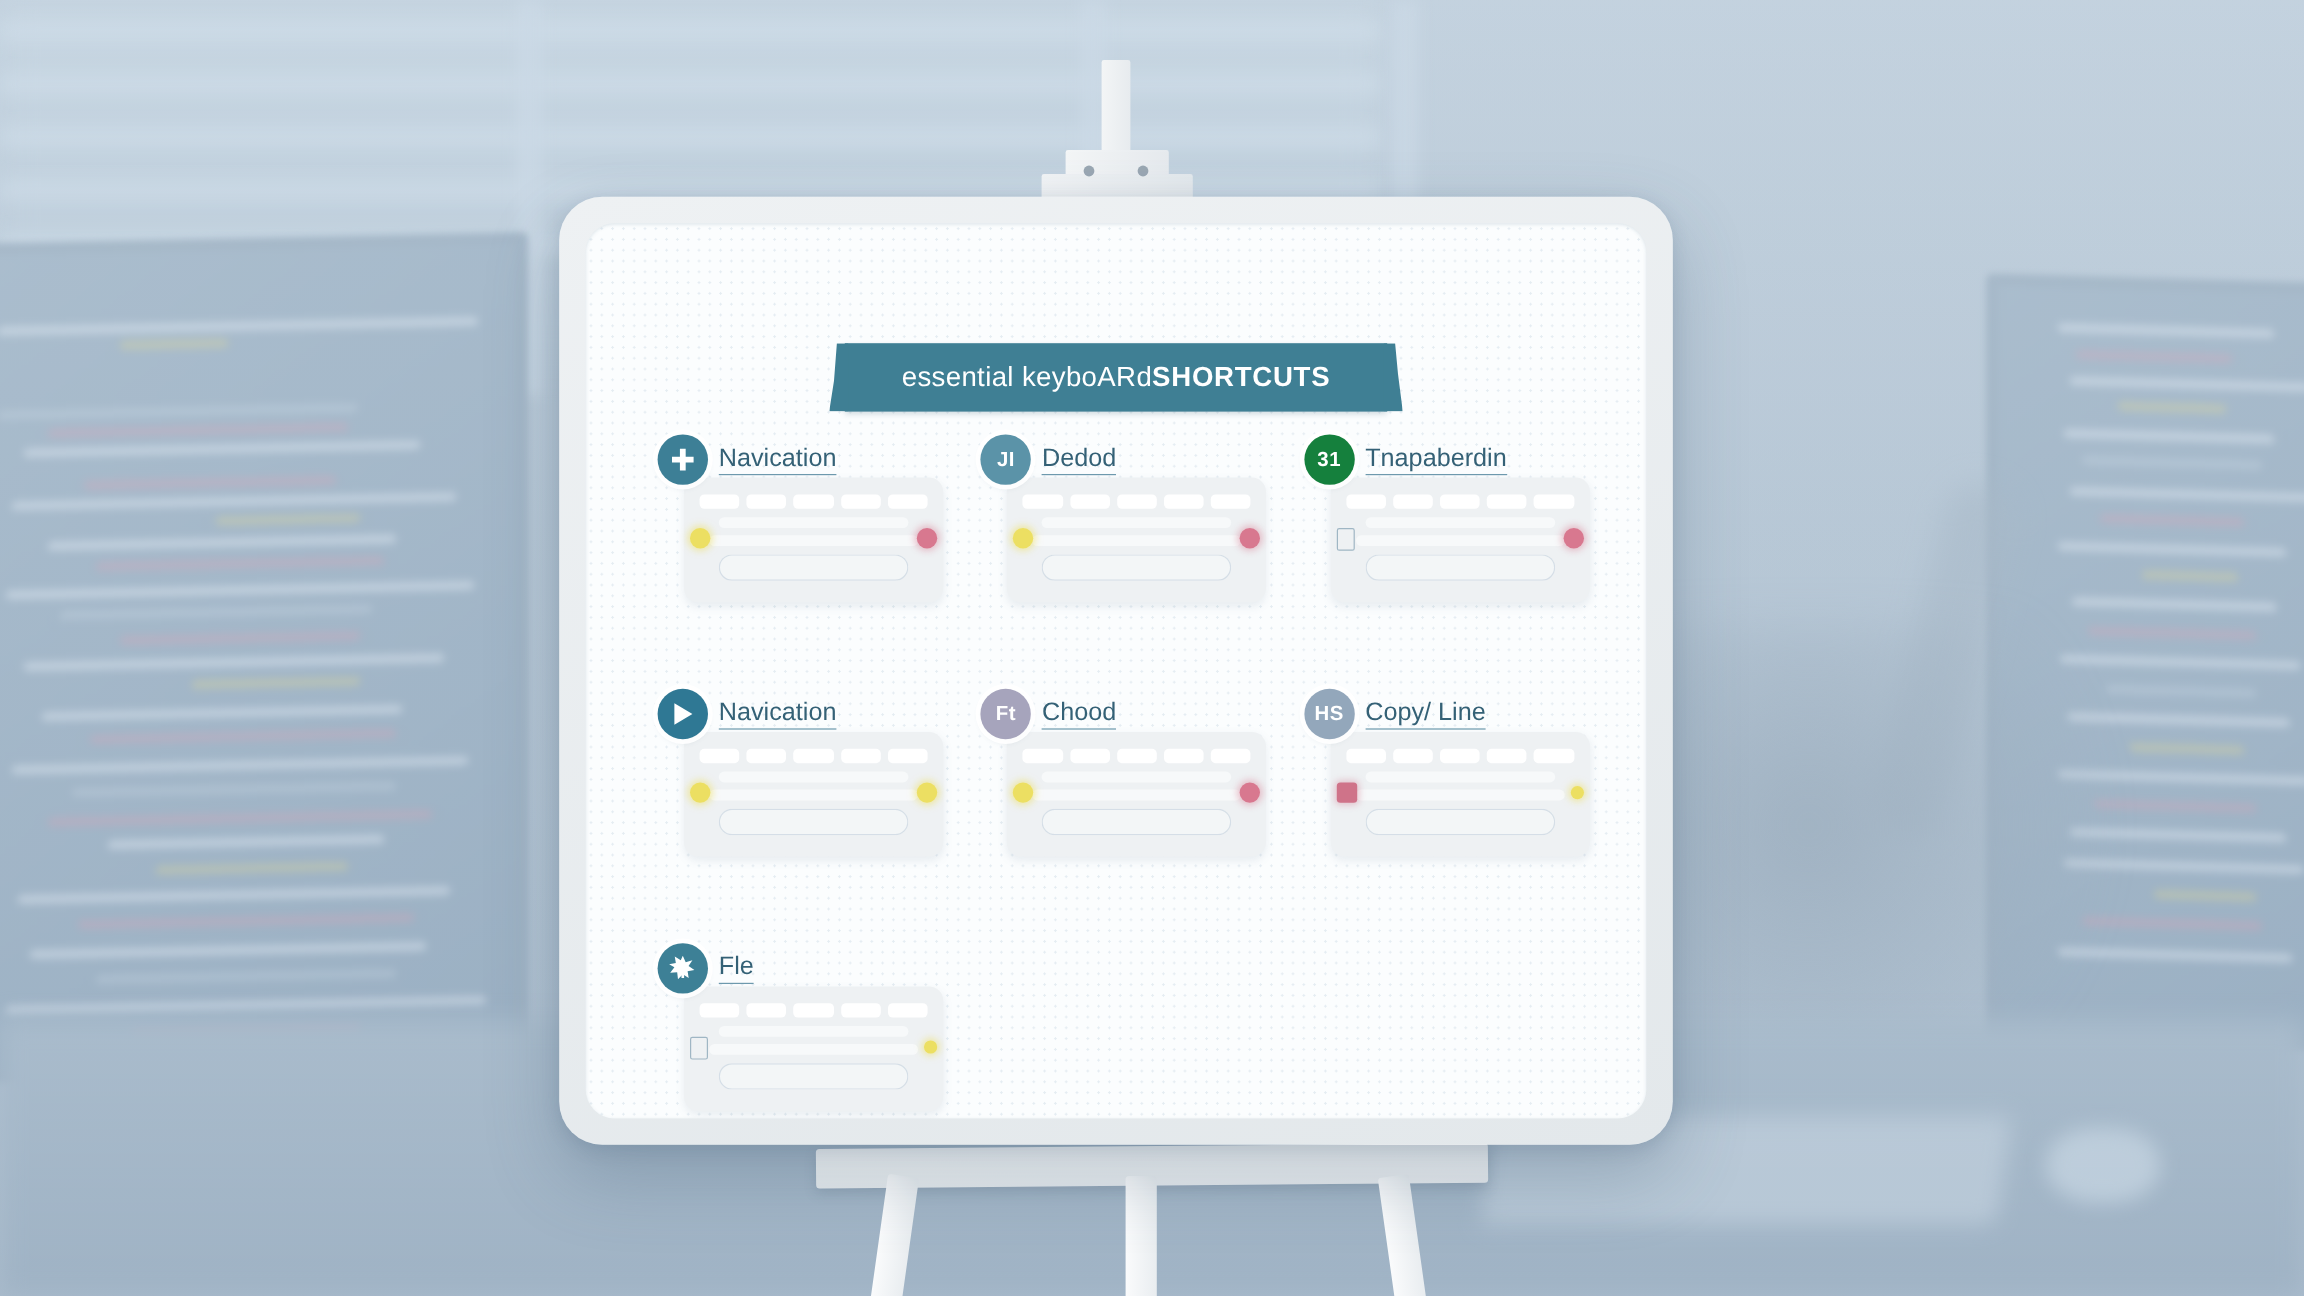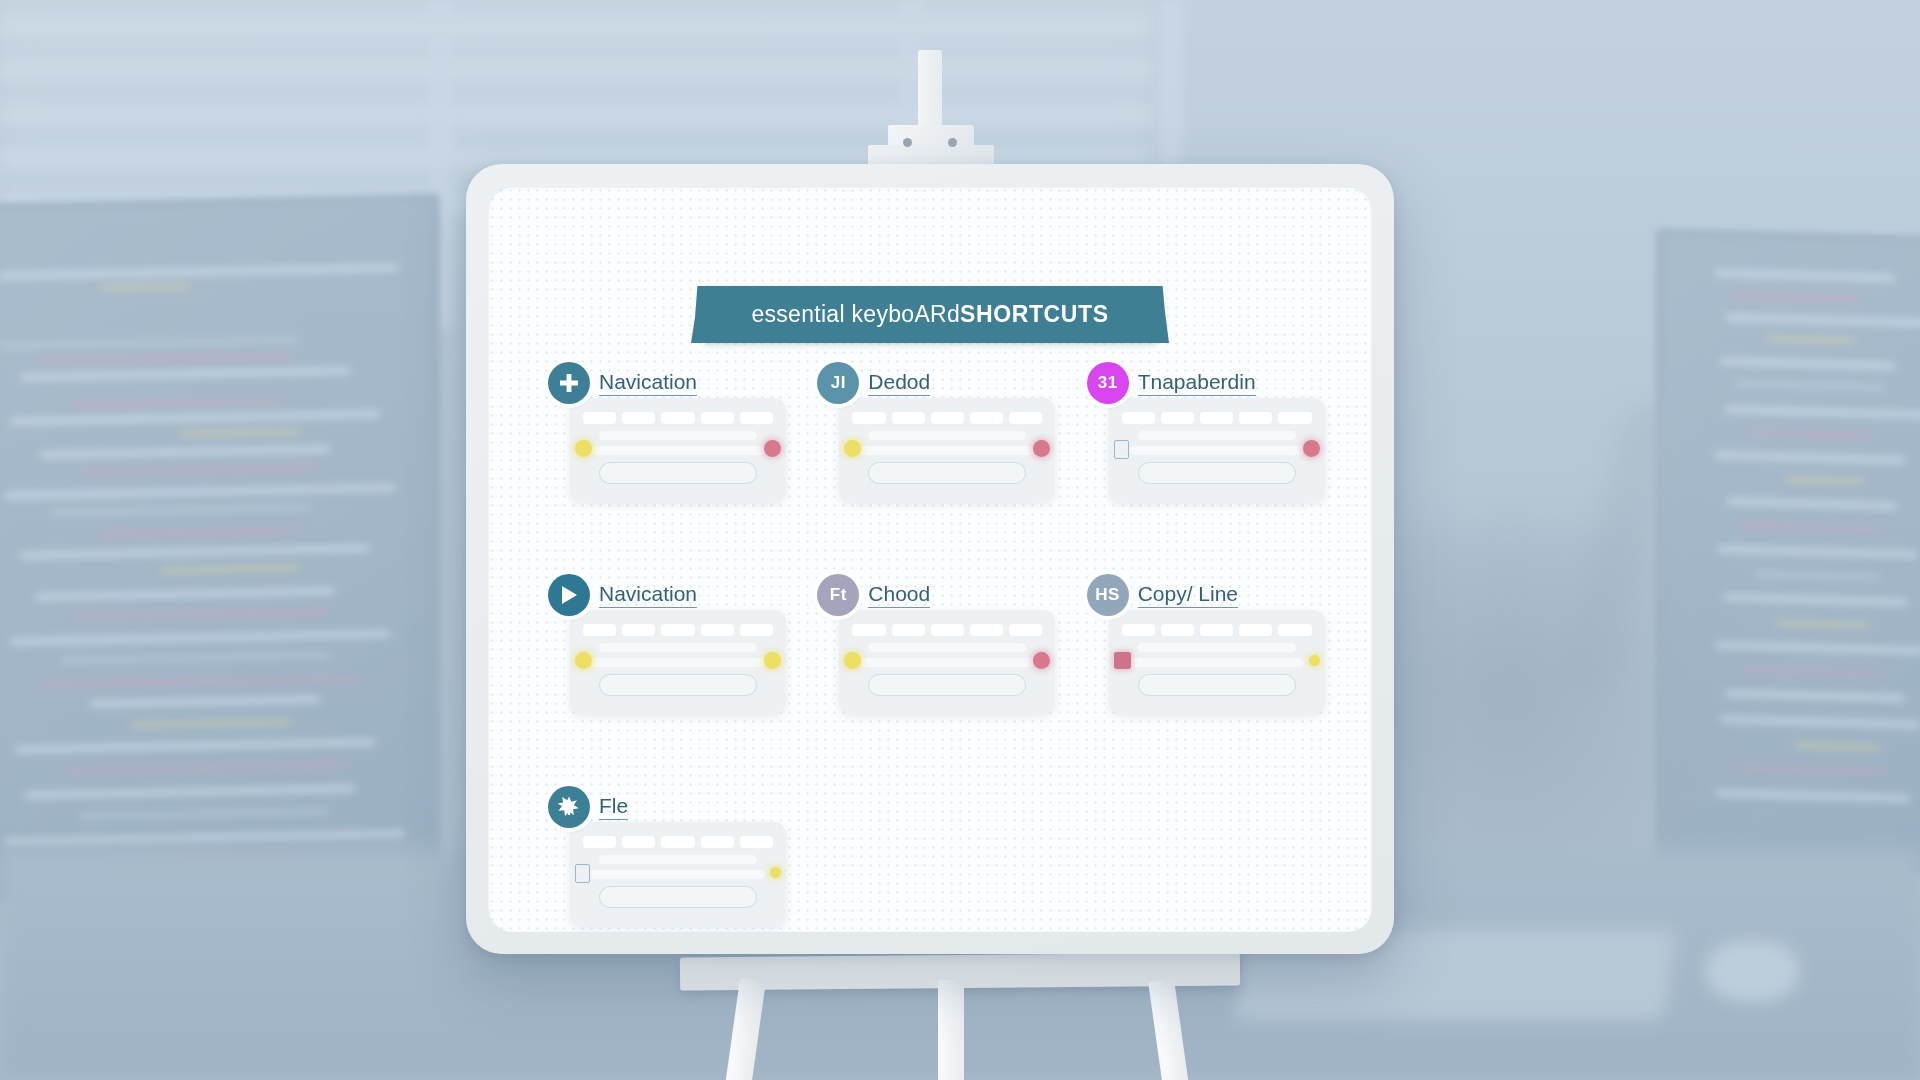--- a/index.html
+++ b/index.html
@@ -360,21 +360,21 @@
             </div>
             <div class="kb-bar"></div>
             <div class="kb-bar w2"></div>
             <div class="kb-space"></div>
             <span class="kb-dot left yellow"></span>
             <span class="kb-dot right pink"></span>
           </div>
         </div>
         <div class="card">
           <div class="card-head">
-            <div class="badge" style="background:#d946ef;color:#ffffff">
+            <div class="badge" style="background:#15803d;color:#ffffff">
               <span>31</span>
             </div>
             <div class="card-title">Tnapaberdin</div>
           </div>
           <div class="kb">
             <div class="kb-row">
               <span class="kb-key"></span>
               <span class="kb-key"></span>
               <span class="kb-key"></span>
               <span class="kb-key"></span>

